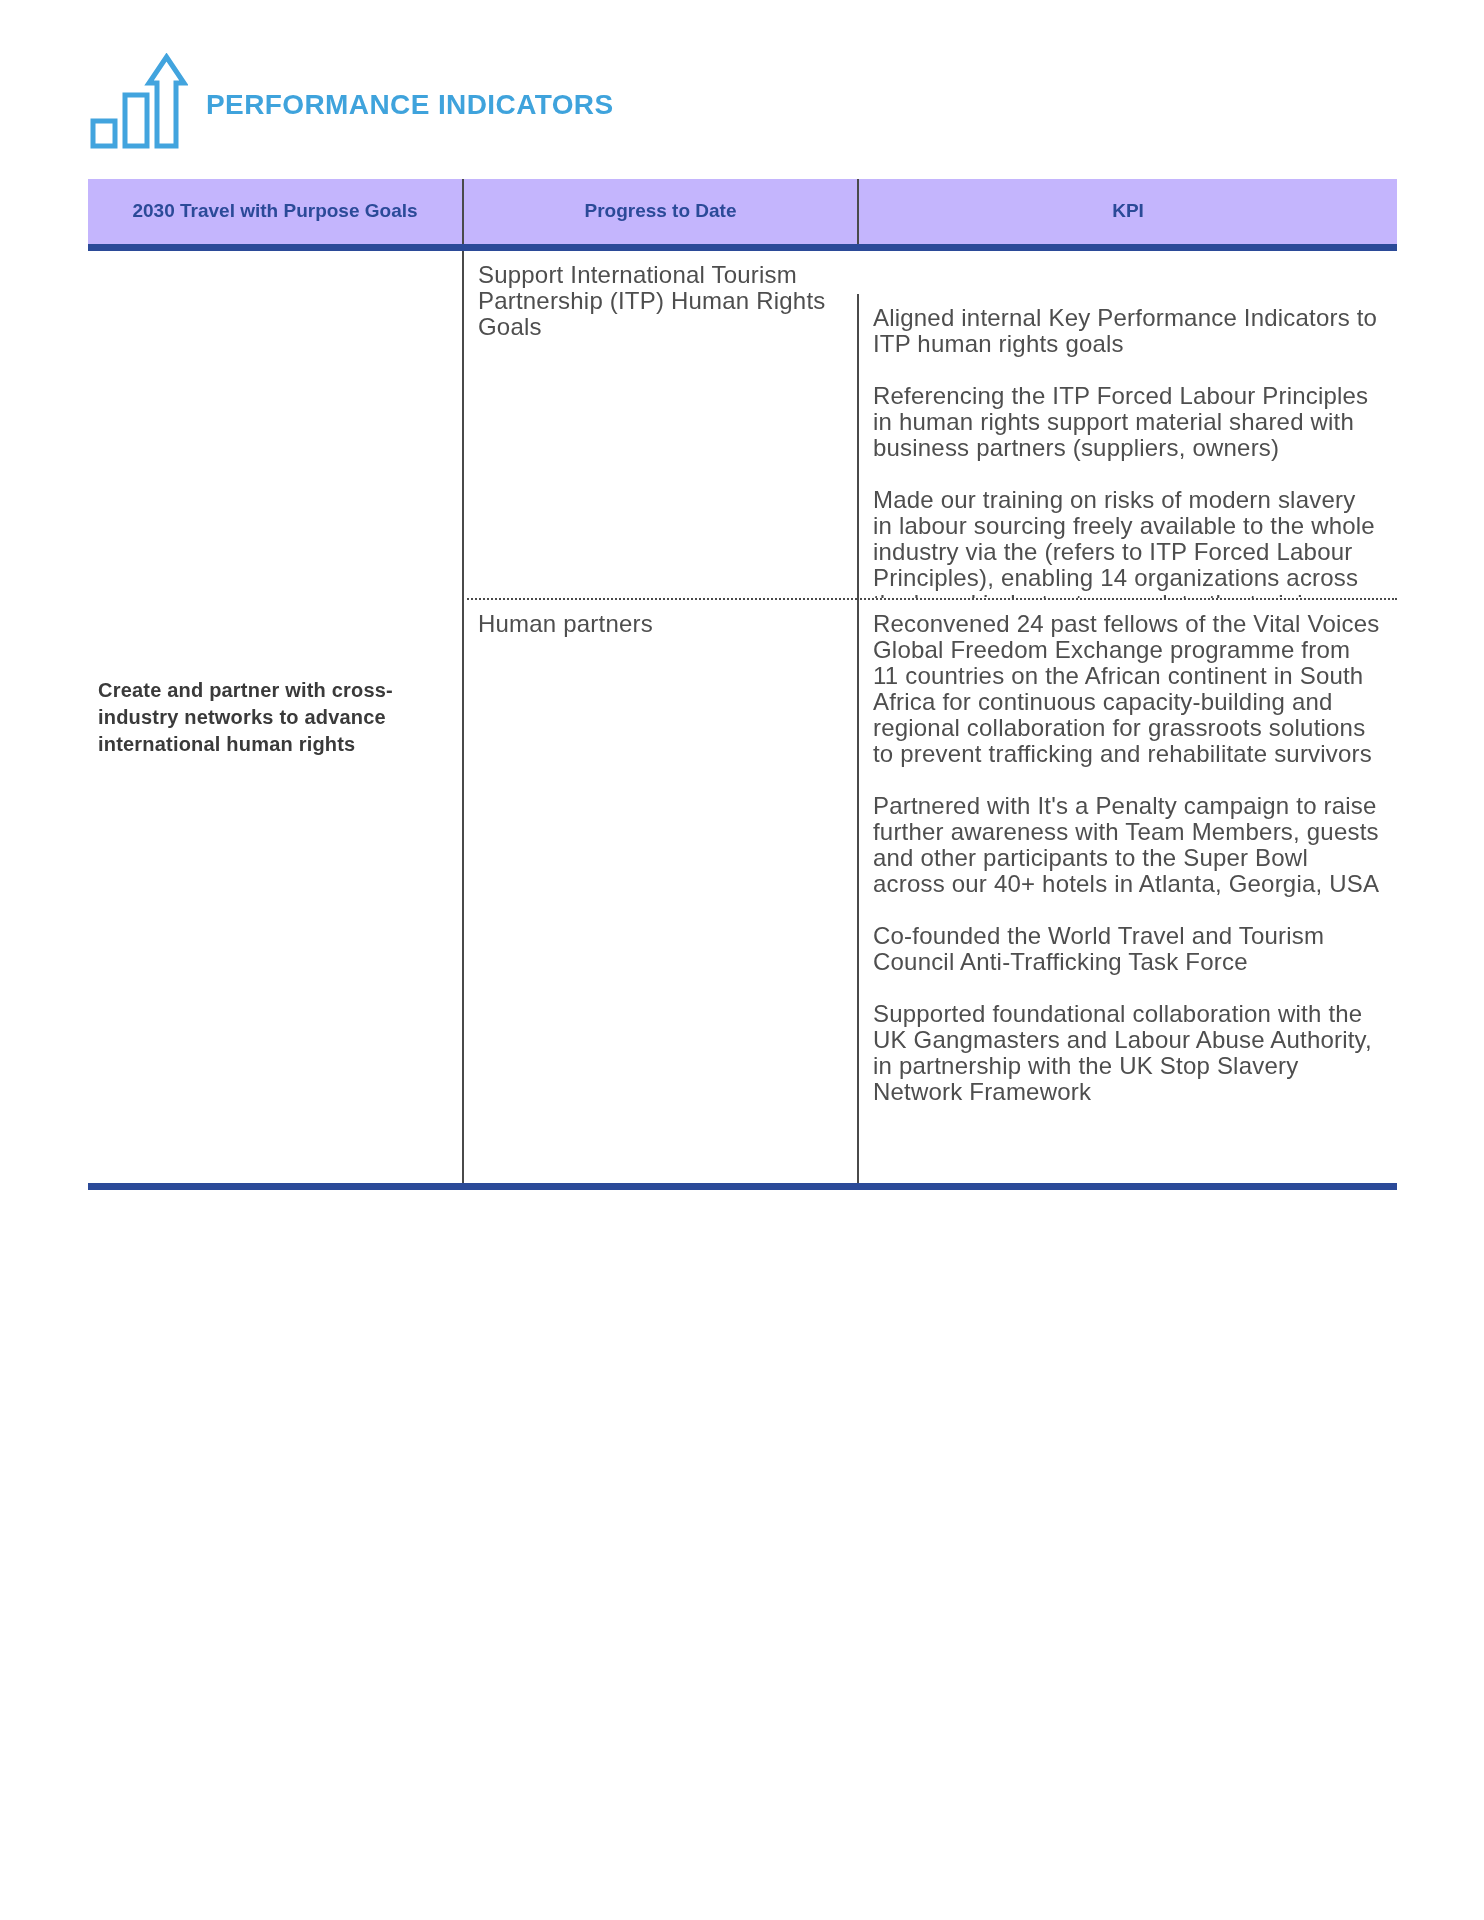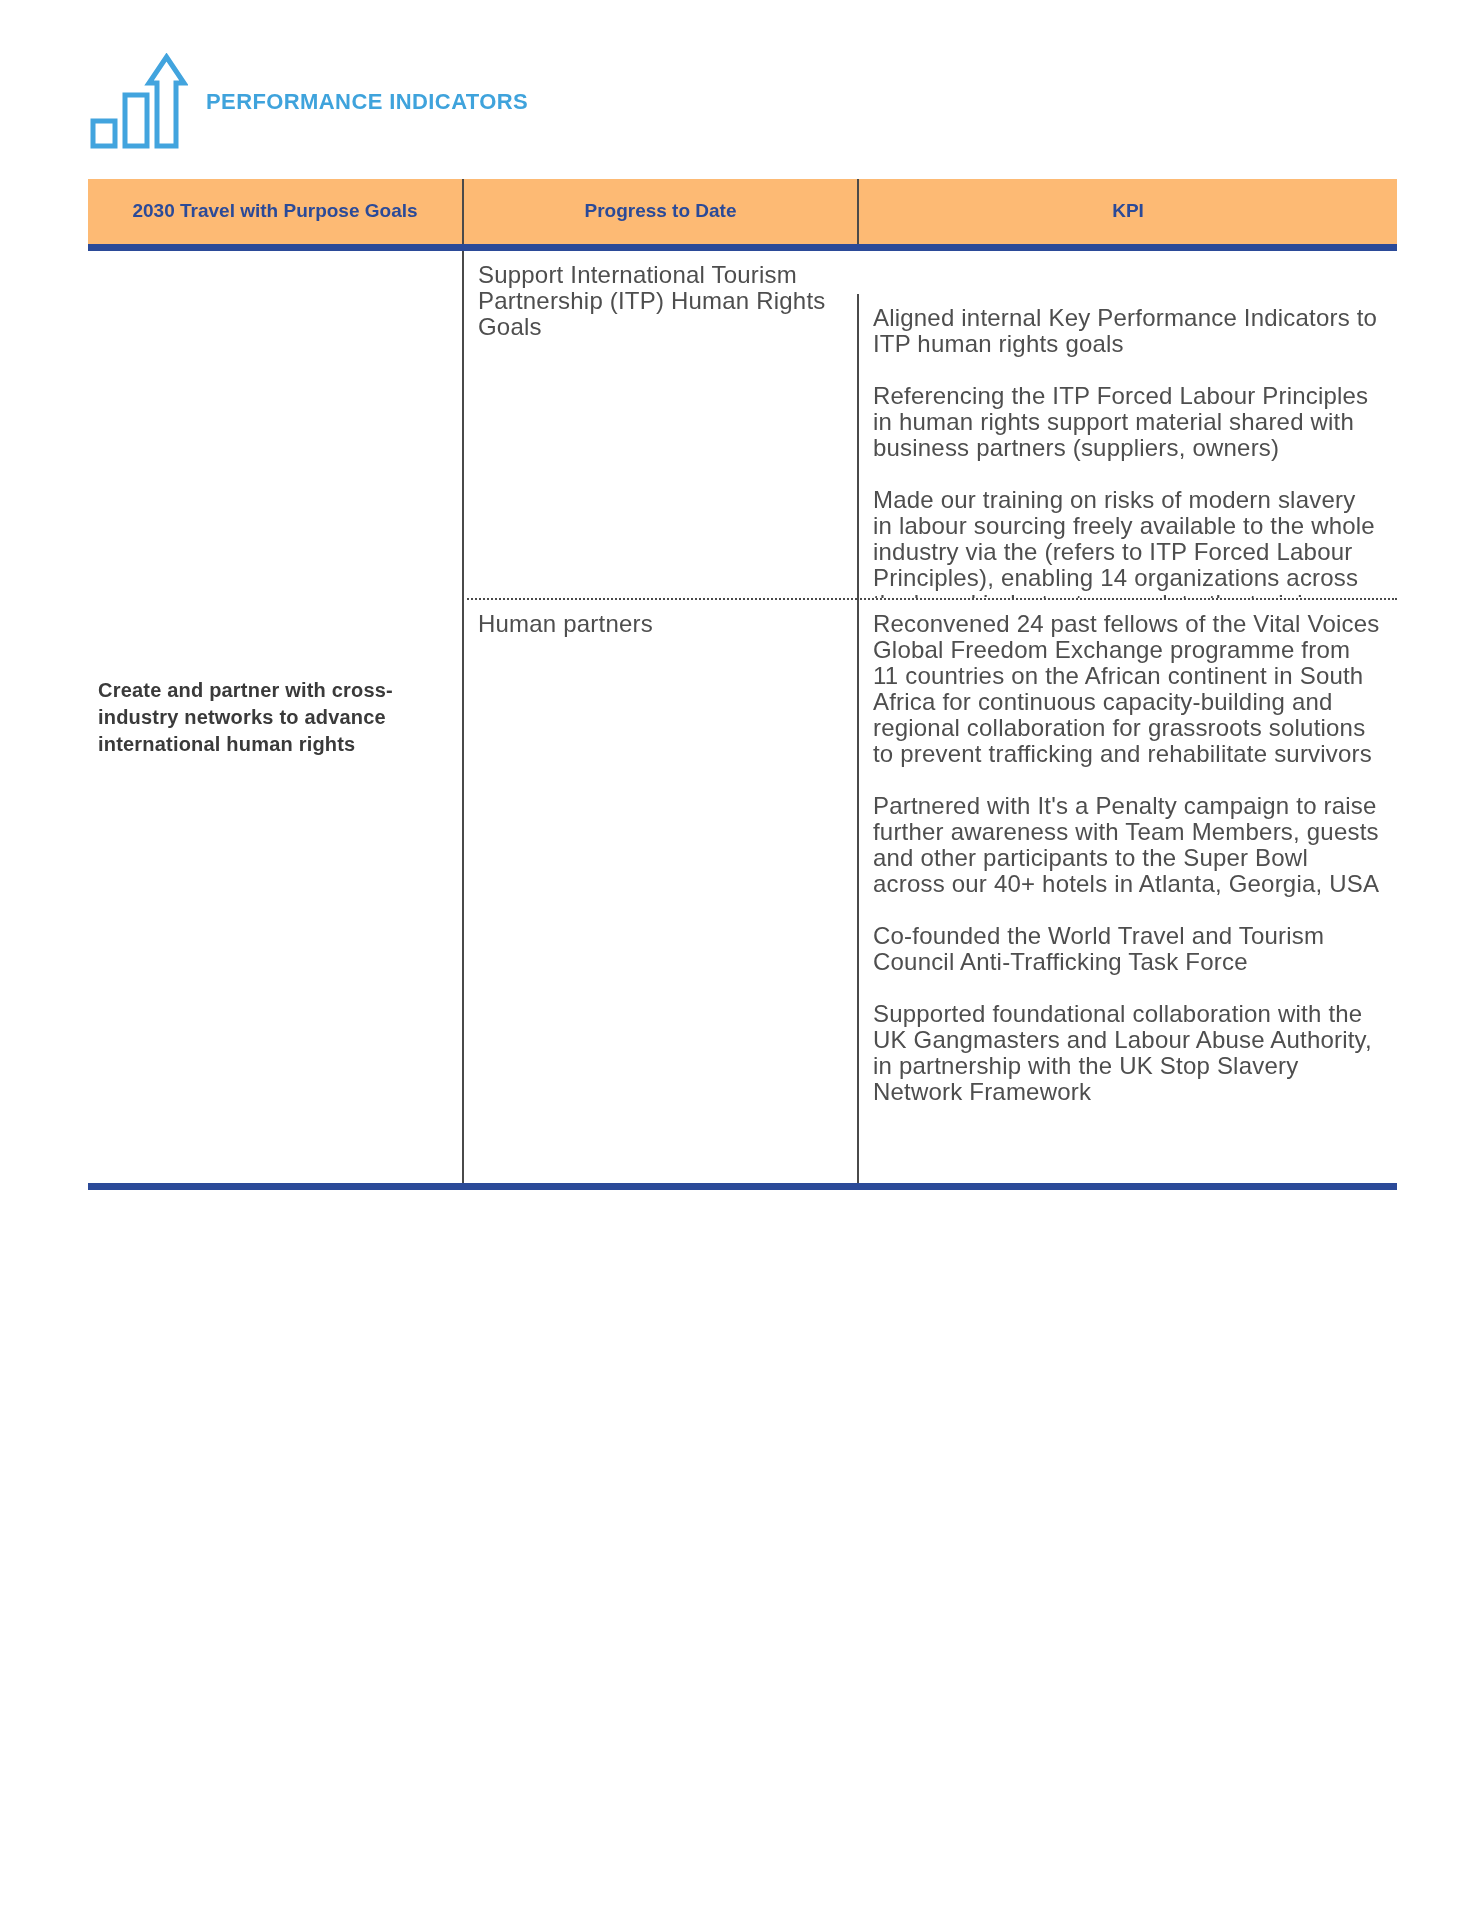--- a/index.html
+++ b/index.html
@@ -9,32 +9,32 @@
     width:1484px; height:1920px;
     background:#ffffff;
     font-family:"Liberation Sans", sans-serif;
     overflow:hidden;
   }
 
   
   .hdr-icon { position:absolute; left:88px; top:53px; }
   .page-title {
     position:absolute; left:206px; top:89px;
-    font-size:22px; font-weight:bold; letter-spacing:0.4px;
+    font-size:28px; font-weight:bold; letter-spacing:0.4px;
     color:#3fa3dc;
     text-align:right;
   }
 
   
   .tbl { position:absolute; left:88px; top:179px; width:1309px; }
   .grid { display:grid; grid-template-columns:374px 395px 540px; }
 
   .thead { grid-template-rows:65px; border-bottom:7px solid #2b4a98; }
   .th {
-    background:#fdba74;
+    background:#c4b5fd;
     display:flex; align-items:center; justify-content:center;
     text-align:center;
     font-size:19px; font-weight:bold; line-height:1.3;
     color:#2b4a98;
     padding:0 14px;
   }
 
   .tbody { grid-template-rows:347px 585px; border-bottom:7px solid #2b4a98; }
 
   .c2, .c3 { border-left:2px solid #4a4a4a; }

